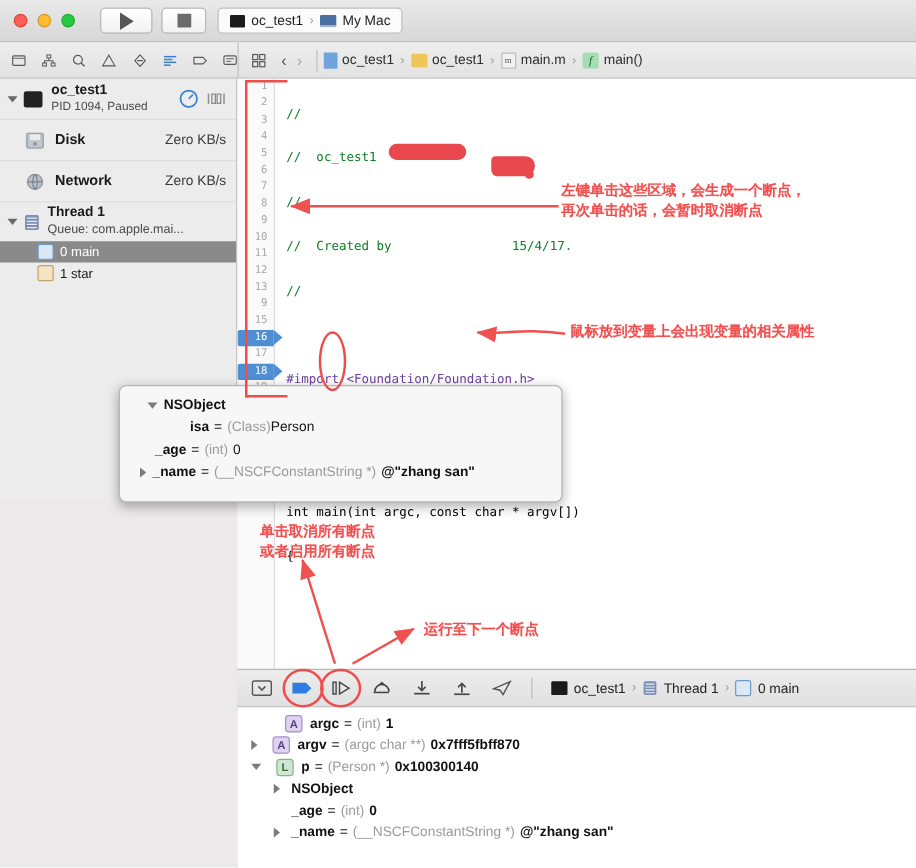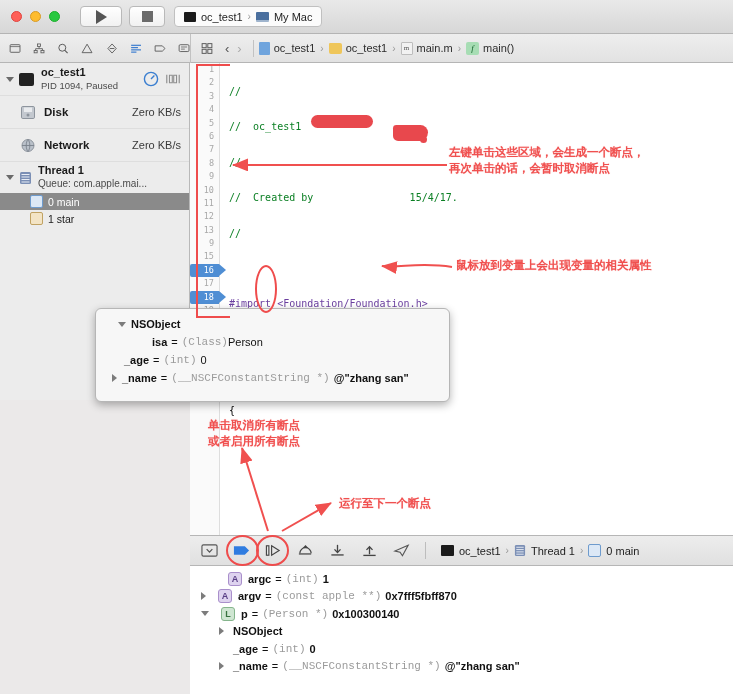--- a/index.html
+++ b/index.html
@@ -201,21 +201,21 @@
   }
   .pv-row { display: flex; align-items: center; height: 18px; }
   .pv-tri {
     width: 0; height: 0; border-left: 4.5px solid transparent; border-right: 4.5px solid transparent;
     border-top: 5px solid #7c7c7c; margin-right: 5px;
   }
   .pv-tri.closed {
     border-left: 5px solid #7c7c7c; border-top: 4.5px solid transparent;
     border-bottom: 4.5px solid transparent; border-right: none;
   }
-  .dim { color: #9b9b9b; font-family: Liberation Mono, monospace; }
+  .dim { color: #9b9b9b; }
   .bld { font-weight: bold; }
   .pv-icons { margin-left: auto; display: flex; gap: 5px; align-items: center; }
 
   
   .debugbar {
     position: absolute; left: 190px; top: 535px; width: 543px; height: 31px;
     background: linear-gradient(to bottom,#ededed,#e0e0e0);
     border-top: 1px solid #b6b6b6; border-bottom: 1px solid #b6b6b6;
     display: flex; align-items: center; gap: 15px; padding-left: 11px;
   }
@@ -441,20 +441,21 @@
     <div class="code">
       <div class="cline cmt">//</div>
       <div class="cline cmt">//  oc_test1</div>
       <div class="cline cmt">//</div>
       <div class="cline cmt">//  Created by                15/4/17.</div>
       <div class="cline cmt">//</div>
       <div class="cline"></div>
       <div class="cline pre">#import &lt;Foundation/Foundation.h&gt;</div>
       <div class="cline pre">#import "Person.h"</div>
       <div class="cline"></div>
+      <div class="cline">int main(int argc, const char * argv[])</div>
       <div class="cline">{</div>
       
       
       
       
       
       
     </div>
   </div>
 
@@ -542,21 +543,21 @@
       <span class="bld">argc</span>
       <span style="margin:0 4px">=</span>
       <span class="dim">(int)</span>
       <span class="bld" style="margin-left:4px">1</span>
     </div>
     <div class="vrow" style="padding-left:11px">
       <span class="vtri"></span>
       <span class="vbadge A" style="margin-left:8px">A</span>
       <span class="bld">argv</span>
       <span style="margin:0 4px">=</span>
-      <span class="dim">(const apple **)</span>
+      <span class="dim">(argc char **)</span>
       <span class="bld" style="margin-left:4px">0x7fff5fbff870</span>
     </div>
     <div class="vrow" style="padding-left:11px">
       <span class="vtri open"></span>
       <span class="vbadge L" style="margin-left:8px">L</span>
       <span class="bld">p</span>
       <span style="margin:0 4px">=</span>
       <span class="dim">(Person *)</span>
       <span class="bld" style="margin-left:4px">0x100300140</span>
     </div>

